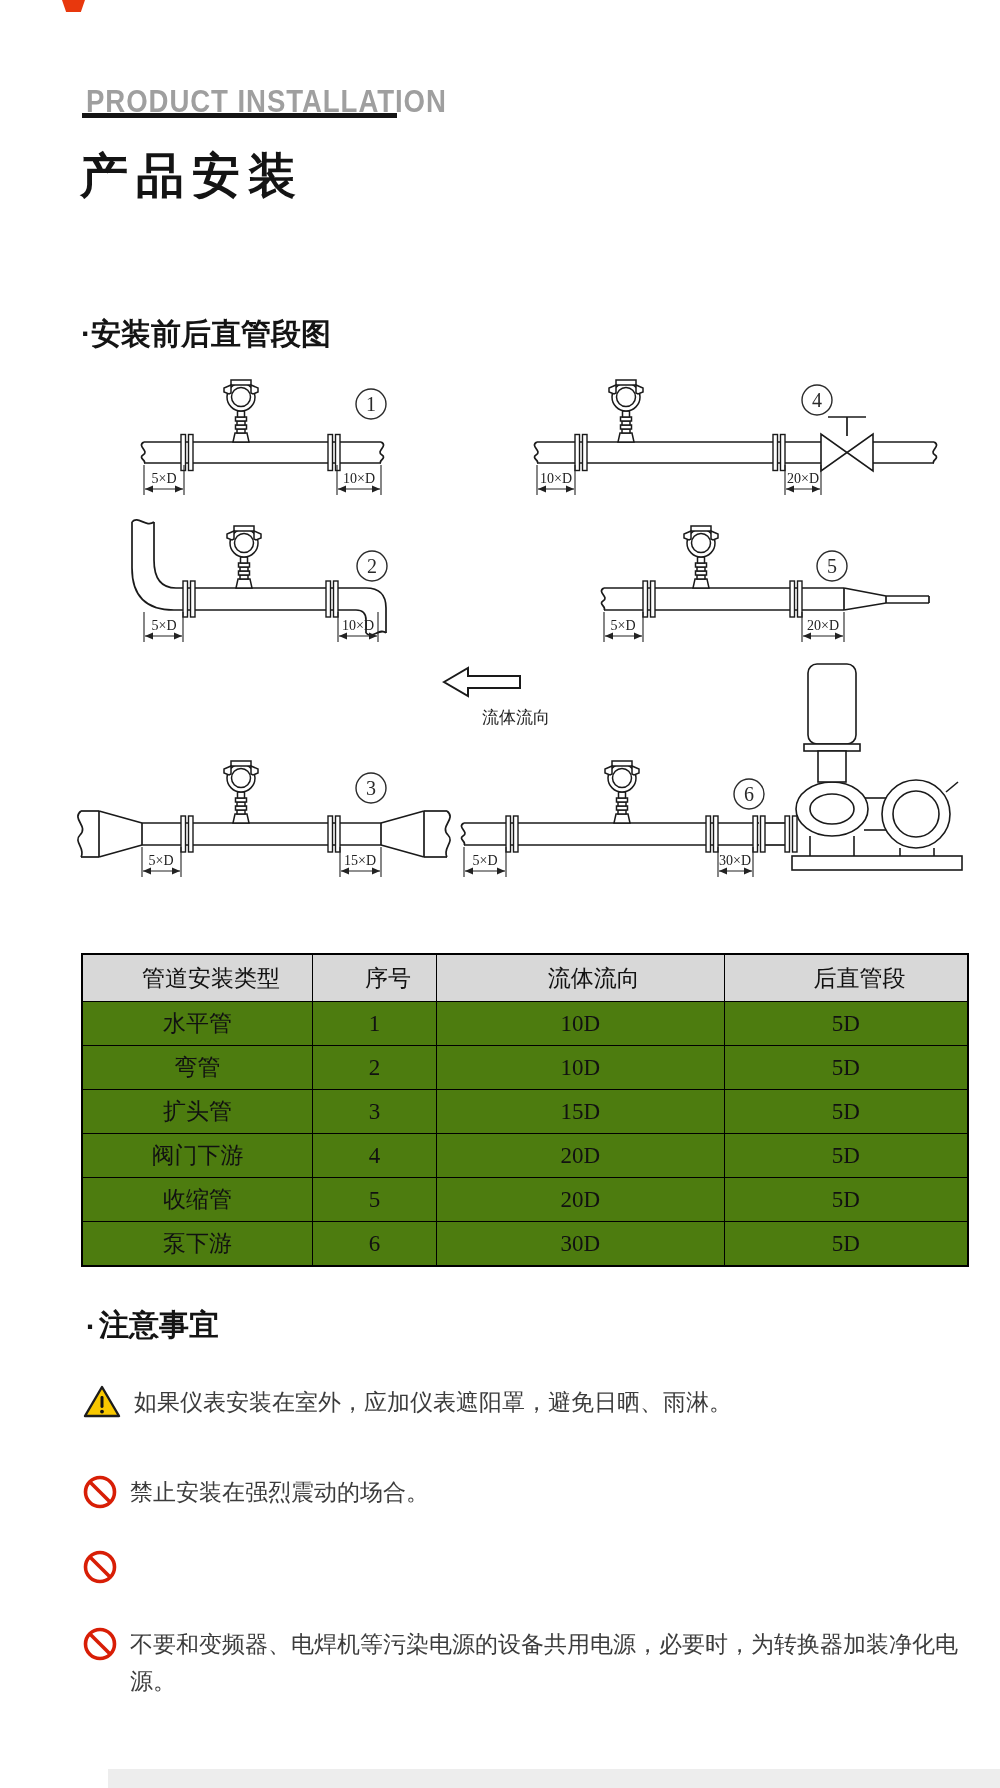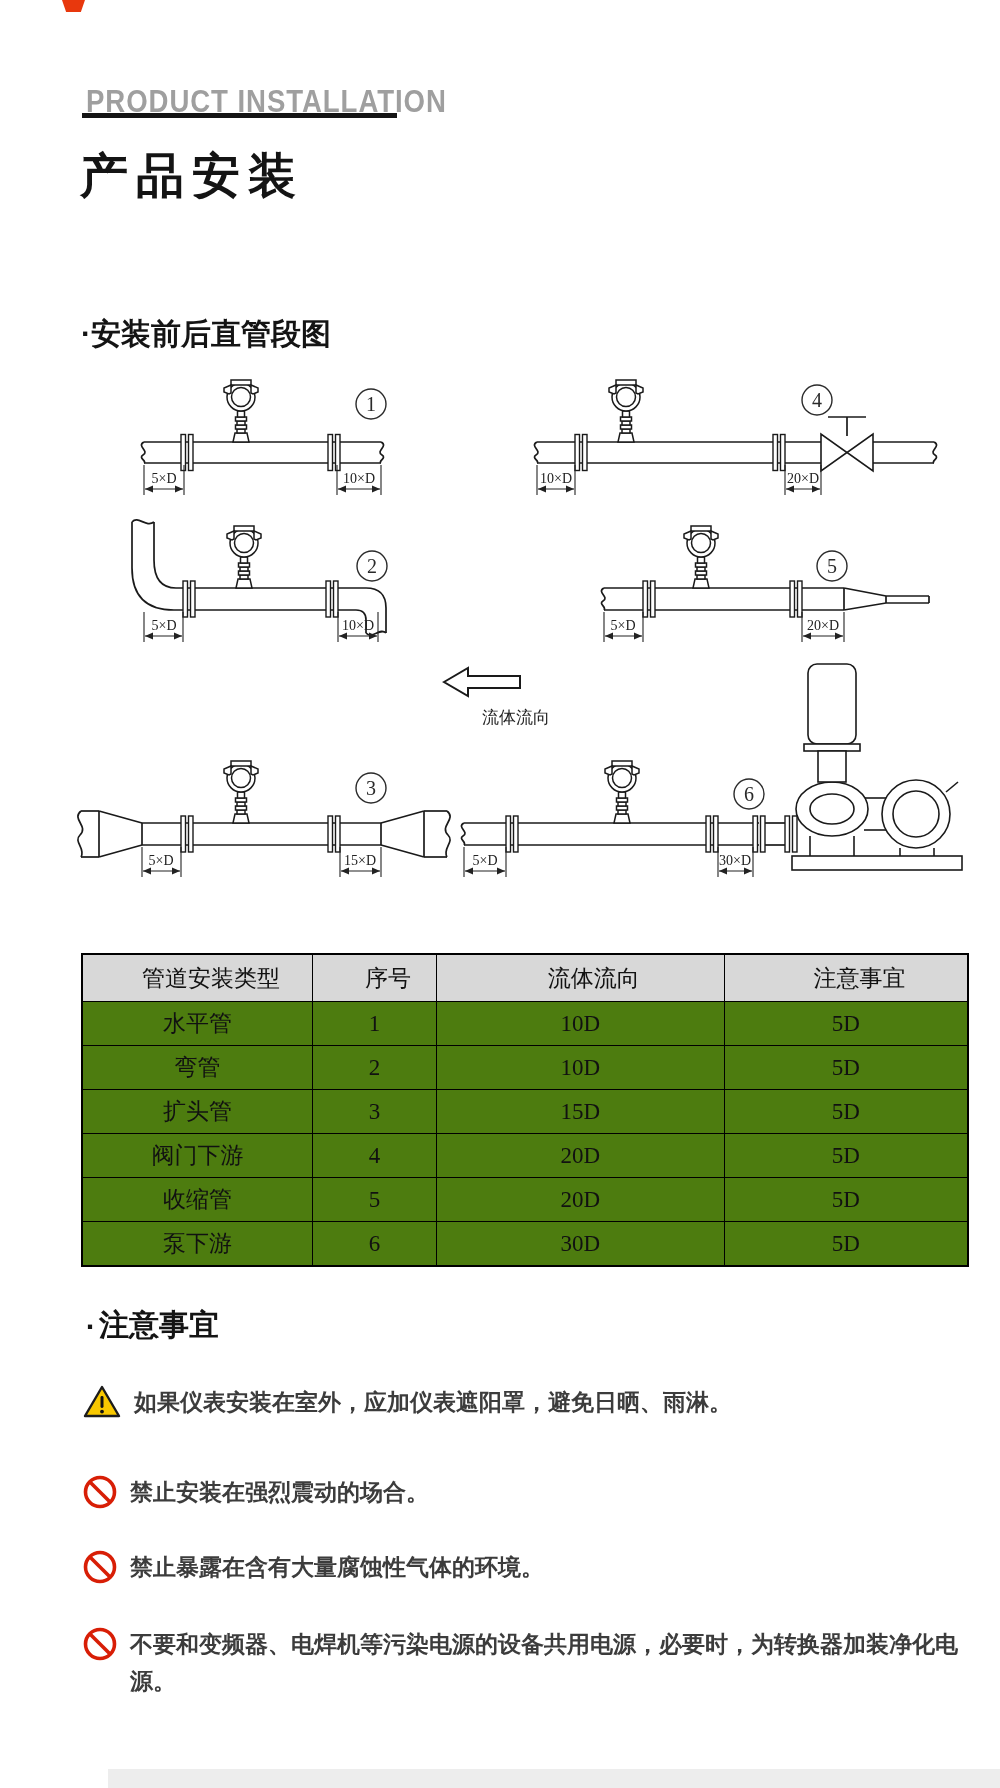--- a/index.html
+++ b/index.html
@@ -34,21 +34,21 @@
               font-family:"Liberation Serif",serif;font-size:23px;color:#111;text-align:center;}
   #pipe-table th,#pipe-table td{border:1.6px solid #000;font-weight:400;padding:0;}
   #pipe-table th{height:46px;background:#d8d8d8;padding-left:27px;}
   #pipe-table td{height:43px;background:#4d7c0f;}
   .c1{width:26%;} .c2{width:14%;} .c3{width:32.5%;} .c4{width:27.5%;}
 
   
   .note{position:absolute;left:58px;right:60px;display:flex;align-items:flex-start;gap:12px;}
   #note-0{top:1384px;} #note-1{top:1474px;} #note-2{top:1549px;} #note-3{top:1626px;}
   .note-icon{flex:0 0 auto;margin-top:0px;}
-  .note-text{font-size:23px;line-height:37px;color:#3c3c3c;font-weight:700;max-width:848px;}
+  .note-text{font-size:23px;line-height:37px;color:#3c3c3c;font-weight:400;max-width:848px;}
 
   .footer-bar{position:absolute;left:84px;top:1769px;width:916px;height:19px;background:#ededed;}
 </style>
 </head>
 <body>
 
 <div id="page">
 
   <svg width="0" height="0" style="position:absolute">
     <defs>
@@ -326,21 +326,21 @@
         <col class="c1">
         <col class="c2">
         <col class="c3">
         <col class="c4">
       </colgroup>
     <thead>
       <tr>
         <th>管道安装类型</th>
         <th>序号</th>
         <th>流体流向</th>
-        <th>注意事宜</th>
+        <th>后直管段</th>
       </tr>
     </thead>
     <tbody>
       <tr>
         <td>水平管</td>
         <td>1</td>
         <td>10D</td>
         <td>5D</td>
       </tr>
       <tr>
@@ -393,21 +393,20 @@
       <line x1="8.2" y1="8.2" x2="27.8" y2="27.8" stroke="#d81e06" stroke-width="3.6"></line>
     </svg>
     <div class="note-text">禁止安装在强烈震动的场合。</div>
   </div>
 
   <div class="note" id="note-2">
     <svg class="note-icon" width="36" height="36" viewBox="0 0 36 36">
       <circle cx="18" cy="18" r="14.5" fill="#fff" stroke="#d81e06" stroke-width="3.6"></circle>
       <line x1="8.2" y1="8.2" x2="27.8" y2="27.8" stroke="#d81e06" stroke-width="3.6"></line>
     </svg>
-    <div class="note-text">禁止暴露在含有大量腐蚀性气体的环境。</div>
   </div>
 
   <div class="note" id="note-3">
     <svg class="note-icon" width="36" height="36" viewBox="0 0 36 36">
       <circle cx="18" cy="18" r="14.5" fill="#fff" stroke="#d81e06" stroke-width="3.6"></circle>
       <line x1="8.2" y1="8.2" x2="27.8" y2="27.8" stroke="#d81e06" stroke-width="3.6"></line>
     </svg>
     <div class="note-text">不要和变频器、电焊机等污染电源的设备共用电源，必要时，为转换器加装净化电源。</div>
   </div>
 

